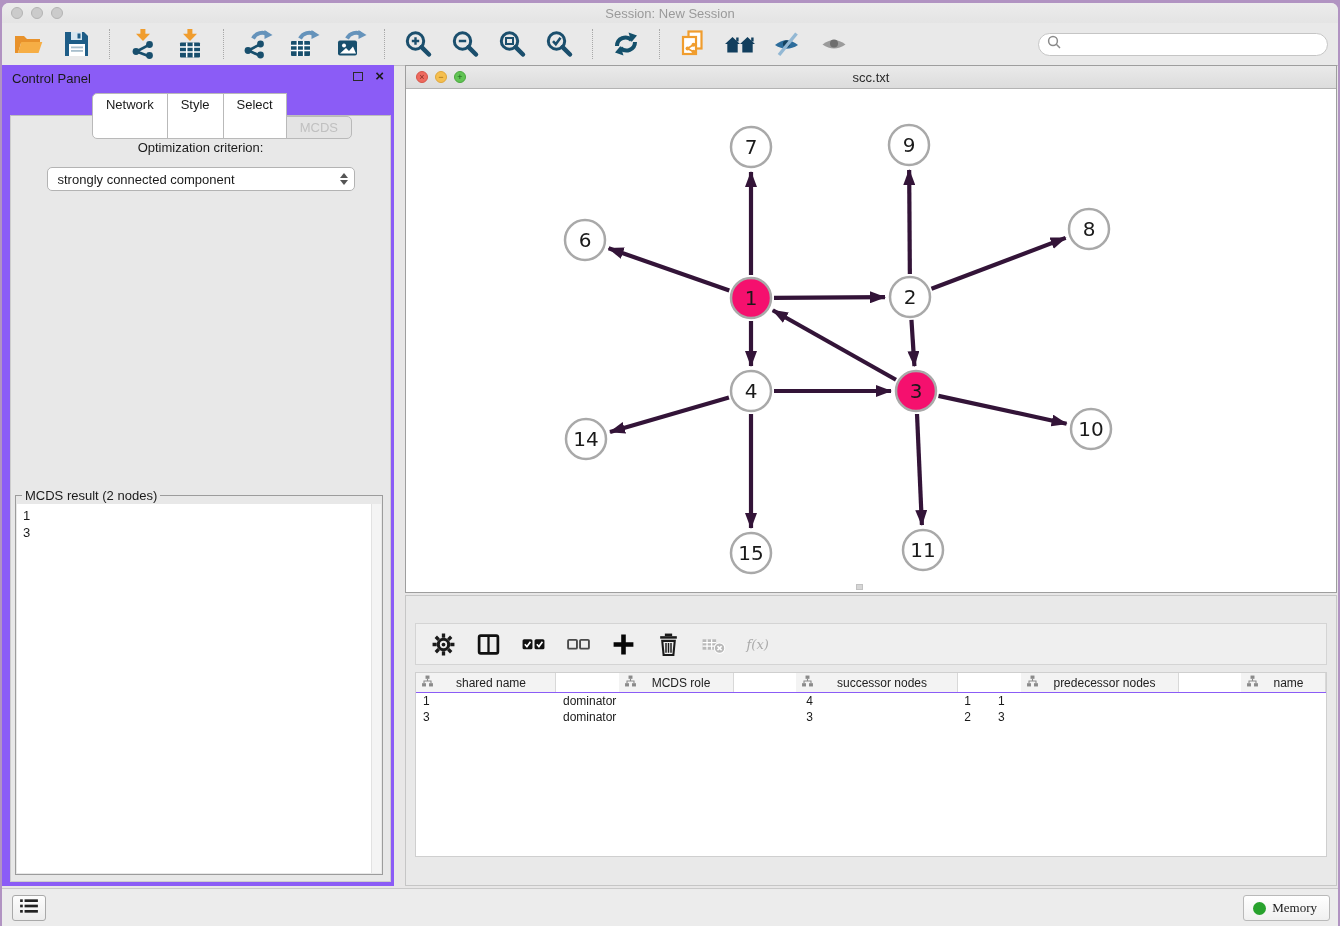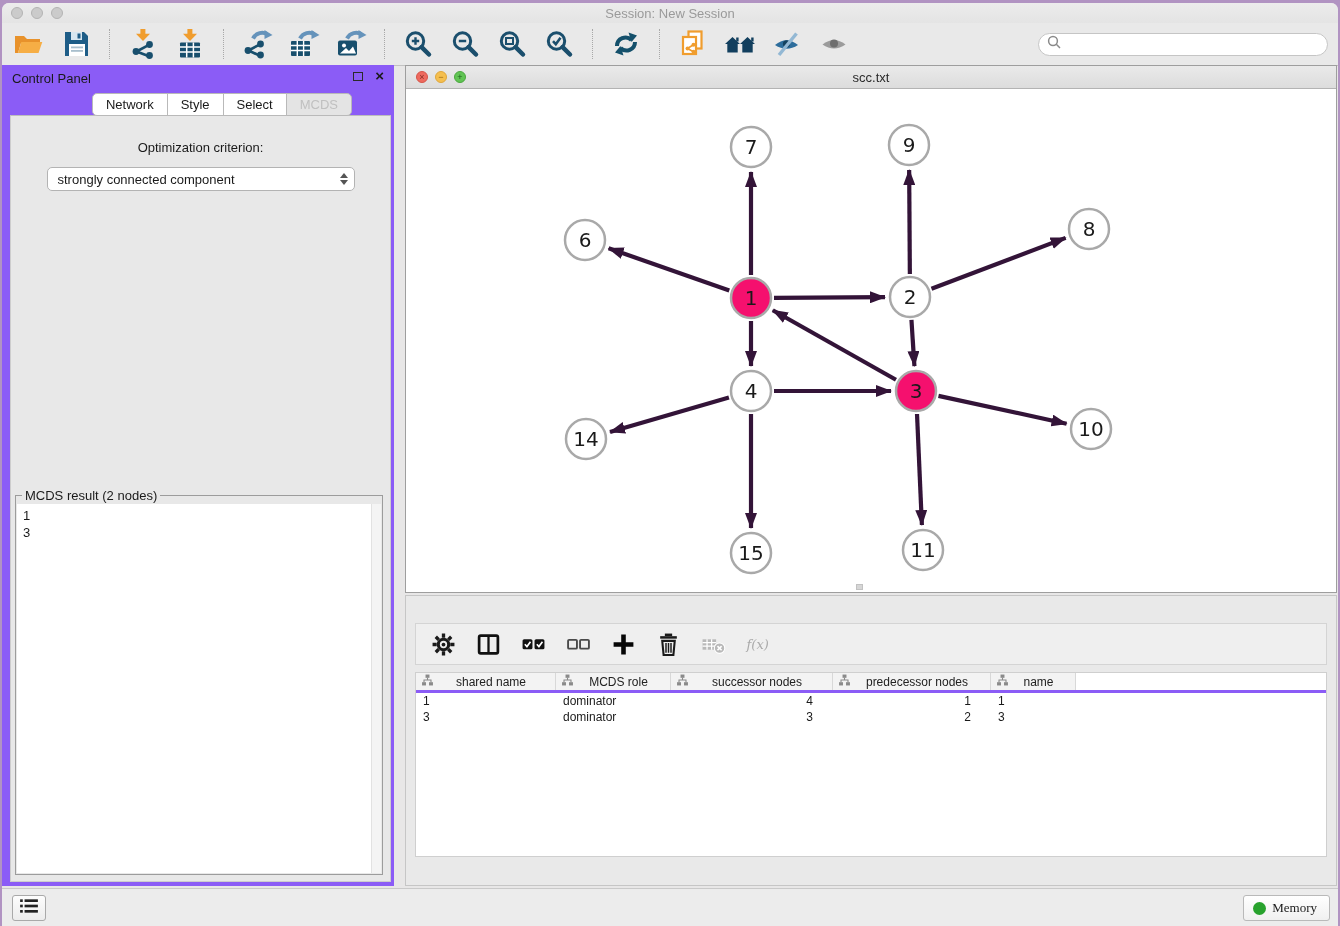--- a/index.html
+++ b/index.html
@@ -52,21 +52,21 @@
   
   .control-panel { position:absolute; left:0; top:62px; width:392px; bottom:40px; background:#8b5cf6; }
   .control-panel .hdr { position:relative; height:26px; }
   .control-panel .hdr .panel-title { position:absolute; left:10px; top:6px; }
   .tabrow { position:absolute; top:28px; left:0; right:0; display:flex; justify-content:center; z-index:2;padding-left:48px; }
   .tab {
     background:#fff; border:1px solid #b9b9b9; margin-left:-1px;
     font-size:13px; padding:3px 13px; color:#1a1a1a; white-space:nowrap;
   }
   .tab:first-child { border-radius:5px 0 0 5px; margin-left:0; }
-  .tab:last-child { border-radius:0 5px 5px 0; }
+  .tab:last-child { border-radius:0 5px 5px 0;margin-top:23px; }
   .tab.active { background:#e4e4e4; color:#c0c0c0; }
   .cp-body {
     position:absolute; left:8px; right:3px; top:50px; bottom:4px;
     border:1px solid #cdcdcd; border-top-color:#bdbdbd; background:#e8e8e8;
   }
   .opt-label { text-align:center; font-size:13px; margin-top:24px; }
   .opt-select {
     width:308px; height:24px; margin:12px auto 10px; background:#fff;
     border:1px solid #b3b3b3; border-radius:5px;
     display:flex; align-items:center; padding:0 6px 0 10px; font-size:13px;
@@ -103,21 +103,21 @@
   .table-panel { position:absolute; left:403px; right:1px; top:592px; bottom:40px; background:#e9e9e9; border:1px solid #c6c6c6; }
   .table-panel .hdr { position:relative; height:26px;margin-top:48px; }
   .table-panel .hdr .panel-title { position:absolute; left:10px; top:6px; }
   .tp-toolbar {
     position:absolute; left:9px; right:9px; top:27px; height:42px;
     background:#efefef; border:1px solid #d4d4d4;
     display:flex; align-items:center; padding-left:14px; gap:19px;
   }
   .tp-btn { width:26px; height:26px; display:flex; align-items:center; justify-content:center; }
   .tp-table { position:absolute; left:9px; right:9px; top:76px; bottom:28px; background:#fff; border:1px solid #cfcfcf; overflow:hidden; }
-  .thead { display:flex; height:20px; border-bottom:3px solid #8b5cf6; }
+  .thead { display:flex; height:20px; border-bottom:1px solid #8b5cf6;justify-content:space-between; }
   .th {
     background:#f3f3f3; border-right:1px solid #d8d8d8;
     display:flex; align-items:center; font-size:12px; color:#222;
   }
   .th .tree-ic { margin-left:6px; flex:none; }
   .th .lbl { flex:1; text-align:center; padding-right:6px; }
   .trow { display:flex; height:16px; font-size:12px; align-items:center; }
   .td { overflow:hidden; white-space:nowrap; }
   .tp-tabs { position:absolute; left:0; right:0; bottom:3px; display:flex; justify-content:center; }
   .tp-tabs .tab { padding:3px 14px; }

